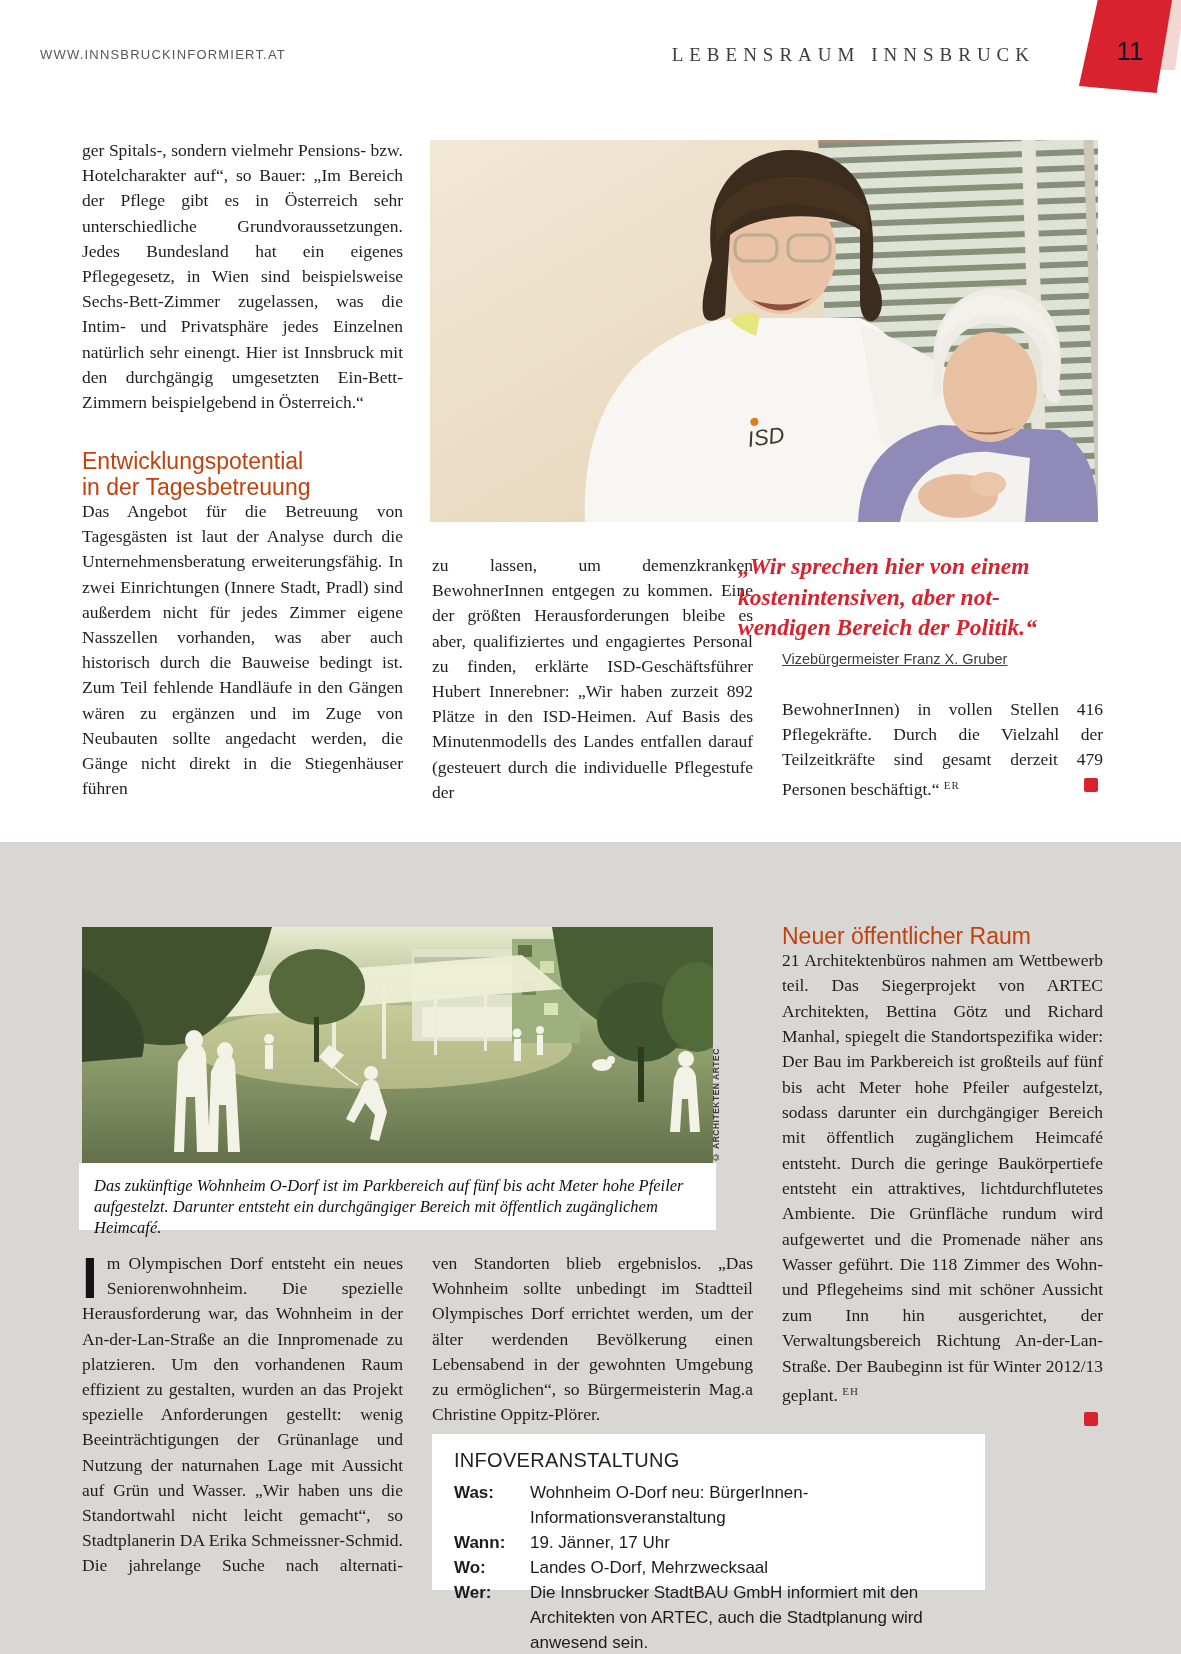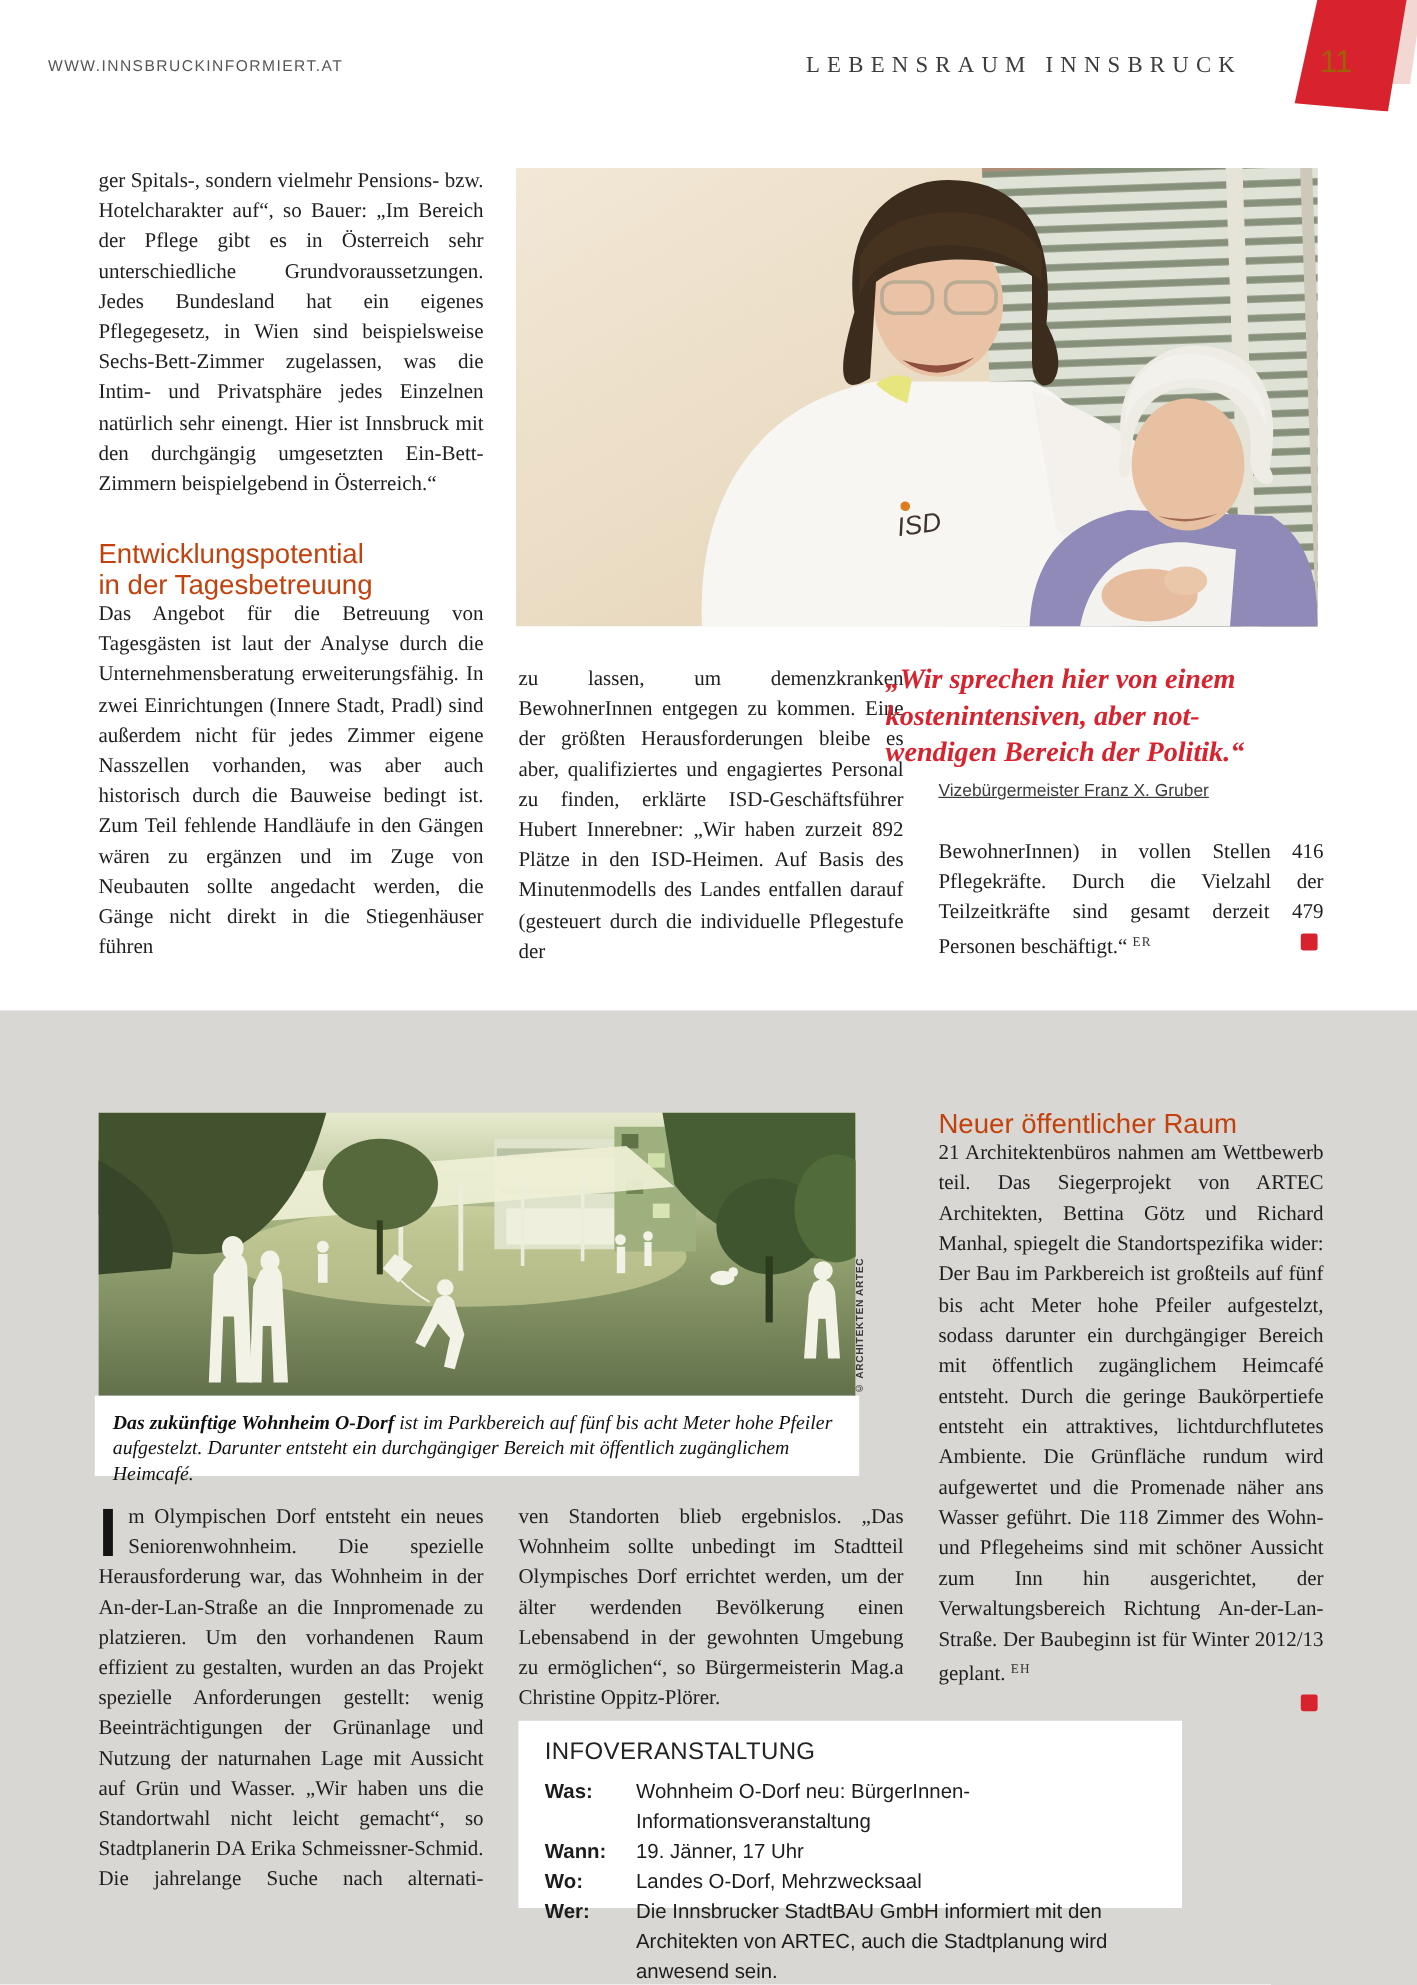--- a/index.html
+++ b/index.html
@@ -10,43 +10,43 @@
   
   .hdr-url{left:40px;top:47px;font-family:"Liberation Sans",sans-serif;font-size:13px;
            letter-spacing:1.2px;color:#575757;}
   .hdr-section{right:146px;top:44px;font-family:Liberation Serif, serif;font-size:19px;
            letter-spacing:6px;color:#3d3d3d;font-weight:400;white-space:nowrap;}
   .badge{left:1070px;top:0;width:111px;height:100px;}
   .badge-shadow{position:absolute;left:88px;top:0;width:22px;height:70px;background:#e8b0a6;
            opacity:.5;transform:skewX(-8deg);}
   .badge-red{position:absolute;left:0;top:0;width:111px;height:100px;
            clip-path:polygon(25% 0,92% 0,78% 93%,8% 86%);background:#d8232e;}
-  .badge-num{position:absolute;left:30px;top:36px;width:60px;text-align:left;
-           font-family:"Liberation Sans",sans-serif;font-size:26px;color:#a16207;}
+  .badge-num{position:absolute;left:30px;top:36px;width:60px;text-align:center;
+           font-family:"Liberation Sans",sans-serif;font-size:26px;color:#0f172a;}
 
   
   .col{width:321px;text-align:justify;font-size:17.5px;line-height:25.2px;}
   .cont{text-align-last:justify;}
   .red-h{font-family:"Liberation Sans",sans-serif;color:#c2410c;font-weight:400;
          font-size:23px;line-height:25.5px;white-space:pre-line;}
   .initials{font-size:11px;letter-spacing:1px;vertical-align:6px;color:#333;}
   .endmark{width:14px;height:14px;background:#d8232e;border-radius:2px;}
 
   .quote{width:330px;font-style:italic;font-weight:600;font-size:23.5px;line-height:30.5px;
          color:#d8232e;white-space:pre-line;}
   .attrib{font-family:"Liberation Sans",sans-serif;font-size:14.5px;color:#3c3c3c;text-decoration:underline;}
 
   
   .graysec{left:0;top:842px;width:1181px;height:812px;background:#d8d7d3;}
   .feat-title{left:82px;top:860px;font-family:"Liberation Sans",sans-serif;font-size:33px;
          color:#2f2f2f;font-weight:400;}
   .card-img{left:82px;top:927px;width:631px;height:237px;}
   .card-cap{left:79px;top:1163px;width:637px;height:67px;background:#fff;}
   .cap-text{margin:12px 14px 0 15px;font-style:italic;font-size:16.5px;line-height:21px;color:#111;}
-  .cap-lead{font-weight:700;text-align:right;}
+  .cap-lead{font-weight:400;text-align:right;}
   .credit{left:711px;top:1000px;height:162px;width:14px;
           writing-mode:vertical-rl;transform:rotate(180deg);
           font-family:"Liberation Sans",sans-serif;font-size:8.5px;font-weight:700;
           letter-spacing:.5px;color:#3a3a3a;text-align:left;}
   .dropcap{float:left;font-family:"Liberation Sans",sans-serif;font-weight:700;
            font-size:57px;line-height:46px;padding:4px 9px 0 0;color:#141414;}
 
   
   .infobox{left:432px;top:1434px;width:553px;height:156px;background:#ffffff;
            font-family:"Liberation Sans",sans-serif;color:#1c1c1c;}

